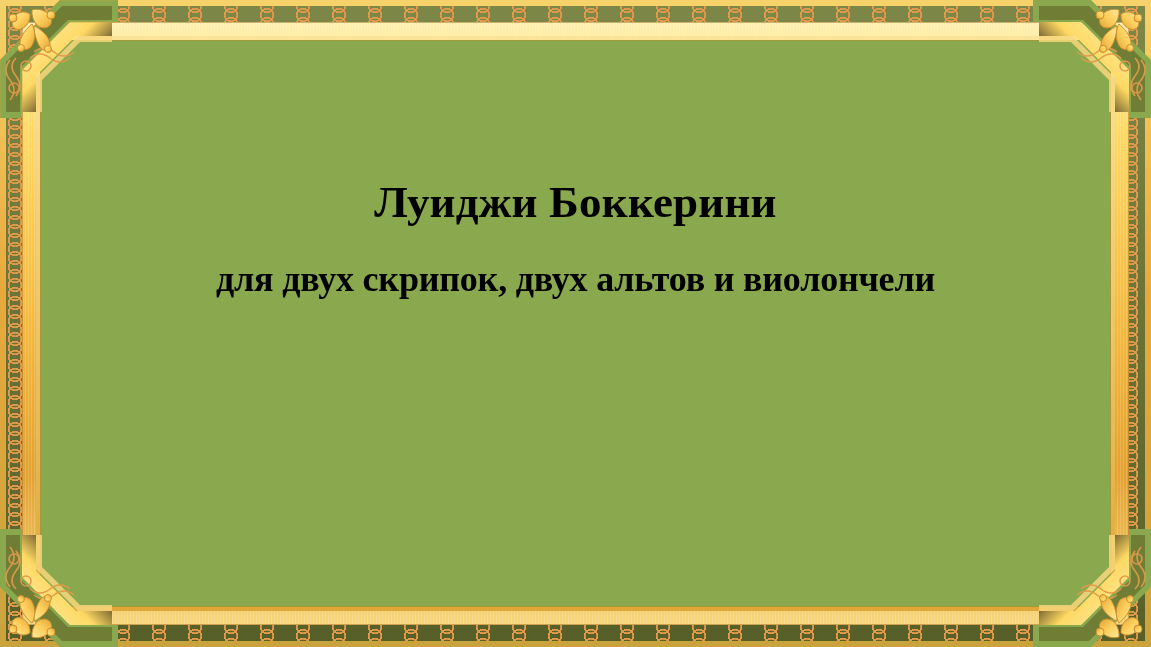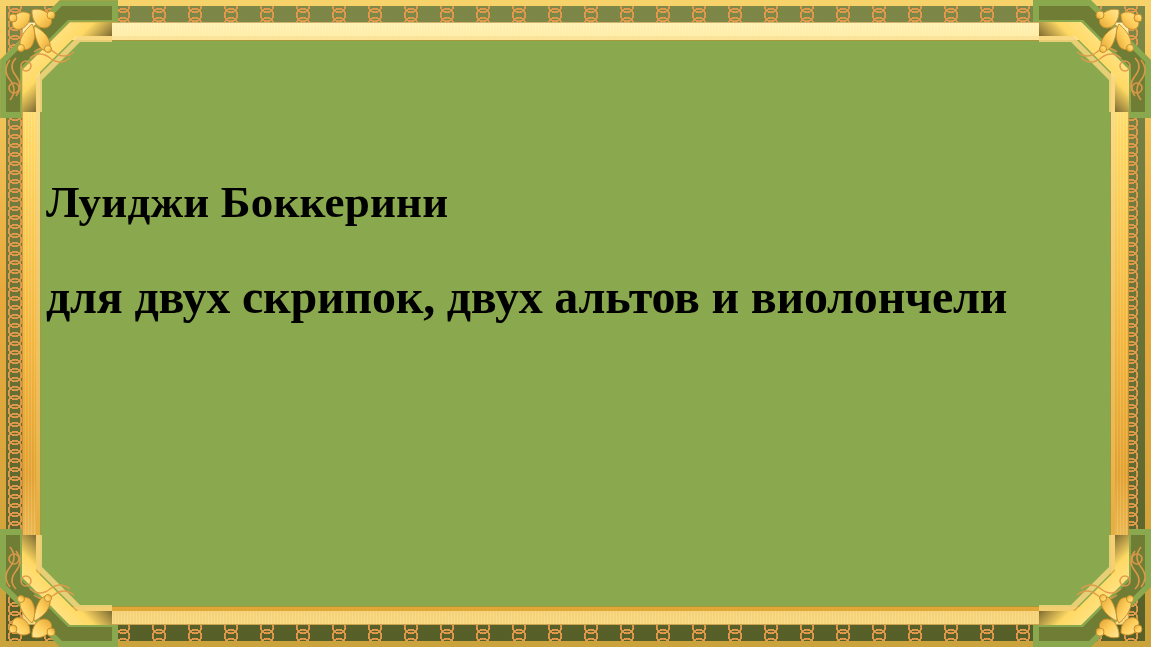--- a/index.html
+++ b/index.html
@@ -98,21 +98,21 @@
 
   
   .content {
     position: absolute;
     left: 46px;
     top: 46px;
     right: 46px;
     bottom: 46px;
     display: flex;
     flex-direction: column;
-    align-items: flex-start;
+    align-items: center;
     justify-content: flex-start;
     padding-top: 134px;
     box-sizing: border-box;
   }
   .line {
     color: #000000;
     font-weight: bold;
     text-align: center;
     white-space: nowrap;
     line-height: 1.0;
@@ -121,24 +121,23 @@
     font-size: 45px;
     margin-bottom: 36px;
     letter-spacing: 0.2px;
   }
   .line-2 {
     font-size: 45px;
     margin-bottom: 34px;
     letter-spacing: 0.2px;
   }
   .line-3 {
-    font-size: 48px;
+    font-size: 36px;
     letter-spacing: -0.2px;
     transform: scaleX(1.0);
-    margin-top: 12px;
   }
 </style>
 </head>
 <body>
 
 <div id="slide">
 
   <div class="frame-outer">
     <div class="rim"></div>
     <div class="chain-band"></div>

